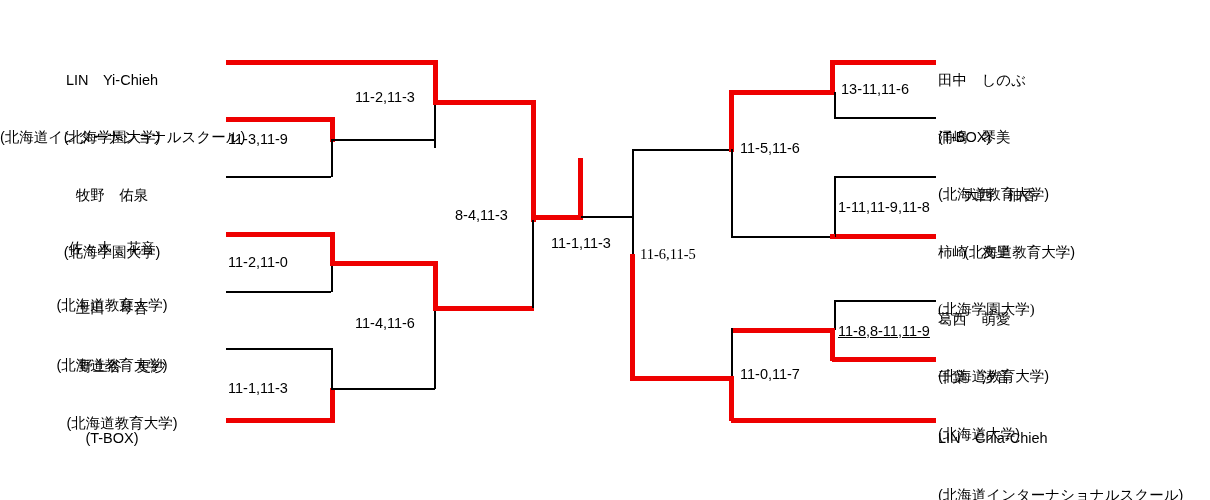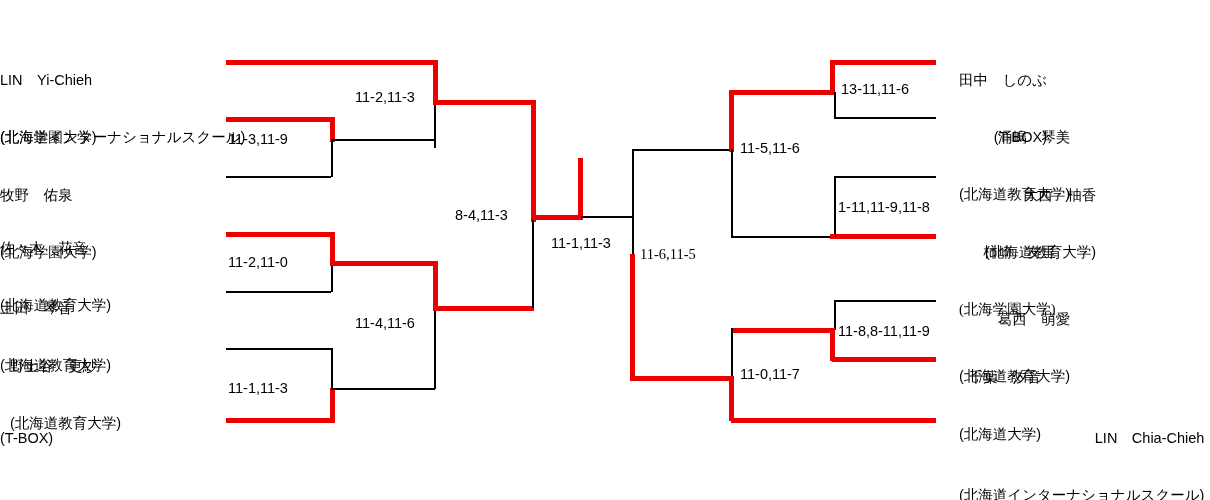--- a/index.html
+++ b/index.html
@@ -13,22 +13,22 @@
     overflow:hidden;
   }
   .nm{
     position:absolute;
     font-size:14.5px;
     line-height:19px;
     color:#000000;
     white-space:pre;
     letter-spacing:0px;
   }
-  .nm.r{ text-align:left; }
-  .nm.l{ text-align:right;margin-left:21px; }
+  .nm.r{ text-align:center; }
+  .nm.l{ text-align:left; }
   .score{
     position:absolute;
     font-size:14.5px;
     line-height:16px;
     color:#000000;
     white-space:pre;
   }
   .ln{ position:absolute; background:#000000; }
   .ln.red{ background:#ee0000; }
   .h{ height:2px; }
@@ -188,16 +188,16 @@
   <div class="score" style="left:355px;top:89px;">11-2,11-3</div>
   <div class="score" style="left:228px;top:254px;">11-2,11-0</div>
   <div class="score" style="left:228px;top:380px;">11-1,11-3</div>
   <div class="score" style="left:355px;top:315px;">11-4,11-6</div>
   <div class="score" style="left:455px;top:207px;">8-4,11-3</div>
   <div class="score" style="left:551px;top:235px;">11-1,11-3</div>
   <div class="score" style="left:640px;top:246px;font-family:Liberation Serif, serif;">11-6,11-5</div>
   <div class="score" style="left:740px;top:140px;">11-5,11-6</div>
   <div class="score" style="left:841px;top:81px;">13-11,11-6</div>
   <div class="score" style="left:838px;top:199px;">1-11,11-9,11-8</div>
-  <div class="score" style="left:838px;top:323px;">11-8,8-11,11-9</div>
+  <div class="score" style="left:838px;top:323px;text-decoration:underline;">11-8,8-11,11-9</div>
   <div class="score" style="left:740px;top:366px;">11-0,11-7</div>
 
 </div>
 
 </body></html>

